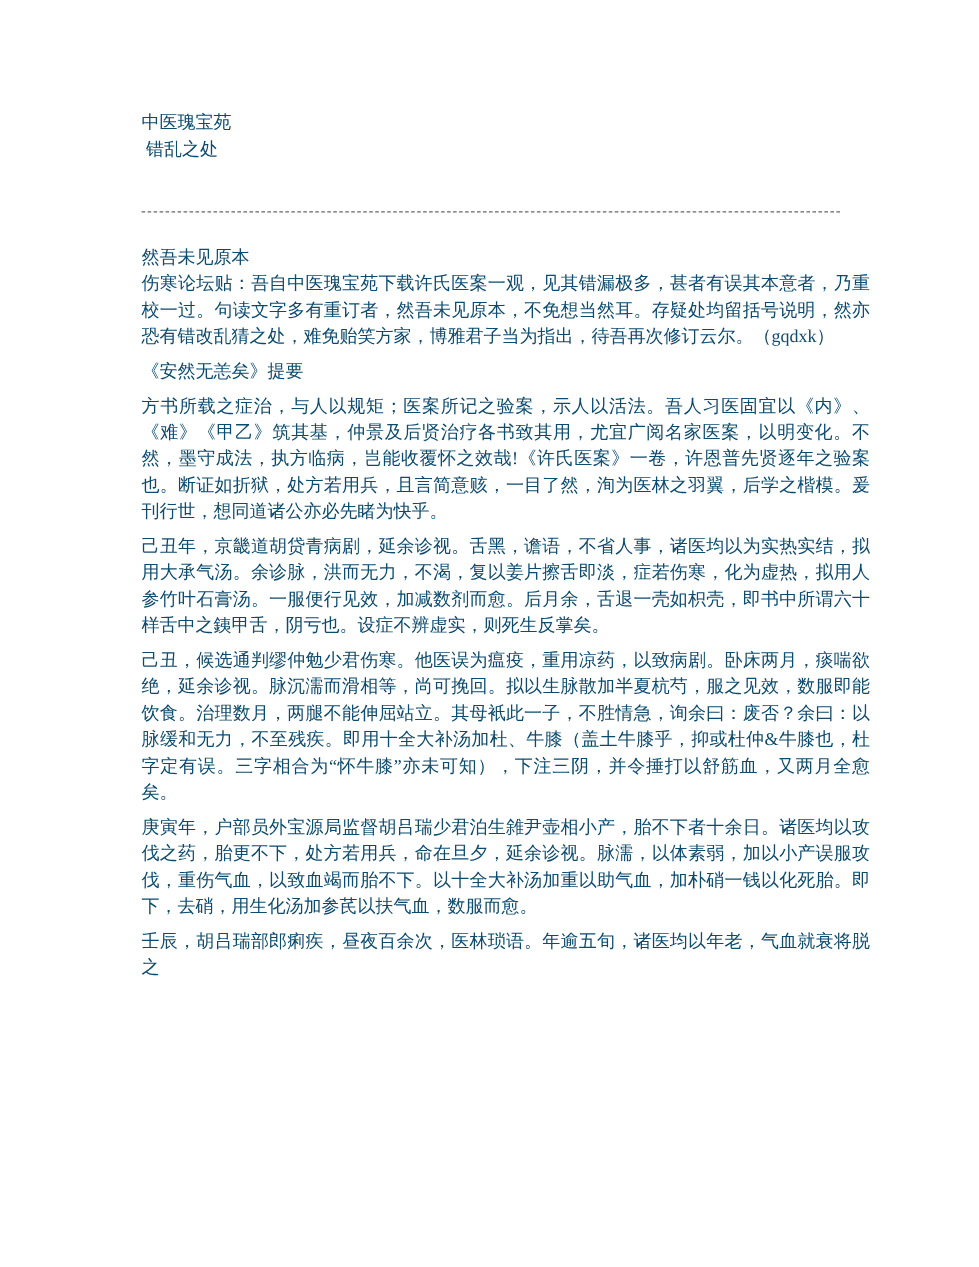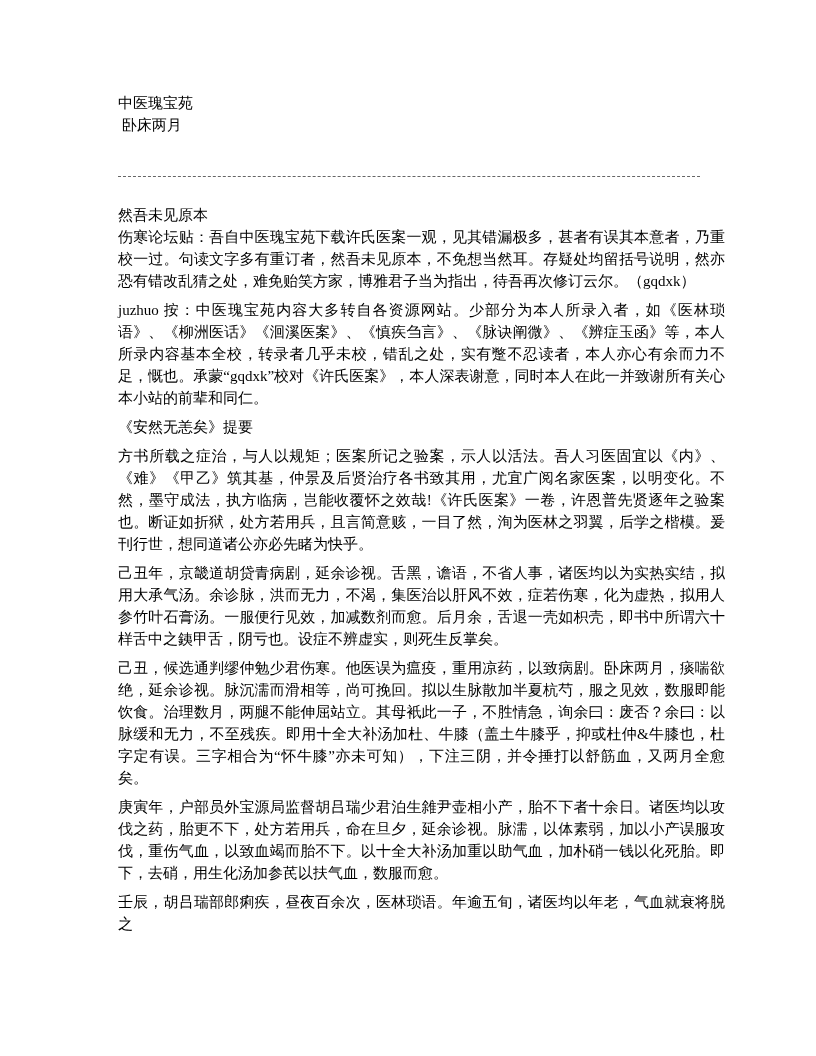--- a/index.html
+++ b/index.html
@@ -13,21 +13,21 @@
     overflow: hidden;
   }
   .page {
     box-sizing: border-box;
     width: 816px;
     height: 1056px;
     padding: 92px 91px 0 118px;
     font-family: "Liberation Serif", "DejaVu Serif", serif;
     font-size: 15px;
     line-height: 22px;
-    color: #000000;
+    color: #0c4a6e;
     background: #ffffff;
   }
   .line, .para, .heading {
     margin: 0;
     white-space: pre-wrap;
     text-align: justify;
     font-weight: normal;
     font-size: 15px;
   }
   .para {
@@ -43,31 +43,30 @@
     margin: 40px 0 27px 0;
   }
   .gap-small { height: 7px; }
 </style>
 </head>
 <body>
 
 <div class="page">
 
   <p class="line">中医瑰宝苑</p>
-  <p class="line"> 卧床两月</p>
+  <p class="line"> 错乱之处</p>
 
   <div class="sep"></div>
 
   <p class="heading">然吾未见原本</p>
   <p class="para">伤寒论坛贴：吾自中医瑰宝苑下载许氏医案一观，见其错漏极多，甚者有误其本意者，乃重校一过。句读文字多有重订者，然吾未见原本，不免想当然耳。存疑处均留括号说明，然亦恐有错改乱猜之处，难免贻笑方家，博雅君子当为指出，待吾再次修订云尔。（gqdxk）</p>
 
-  <p class="para">juzhuo 按：中医瑰宝苑内容大多转自各资源网站。少部分为本人所录入者，如《医林琐语》、《柳洲医话》《洄溪医案》、《慎疾刍言》、《脉诀阐微》、《辨症玉函》等，本人所录内容基本全校，转录者几乎未校，错乱之处，实有蹩不忍读者，本人亦心有余而力不足，慨也。承蒙“gqdxk”校对《许氏医案》，本人深表谢意，同时本人在此一并致谢所有关心本小站的前辈和同仁。</p>
 
   <p class="heading">《安然无恙矣》提要</p>
   <div class="gap-small"></div>
   <p class="para">方书所载之症治，与人以规矩；医案所记之验案，示人以活法。吾人习医固宜以《内》、《难》《甲乙》筑其基，仲景及后贤治疗各书致其用，尤宜广阅名家医案，以明变化。不然，墨守成法，执方临病，岂能收覆怀之效哉!《许氏医案》一卷，许恩普先贤逐年之验案也。断证如折狱，处方若用兵，且言简意赅，一目了然，洵为医林之羽翼，后学之楷模。爰刊行世，想同道诸公亦必先睹为快乎。</p>
 
-  <p class="para">己丑年，京畿道胡贷青病剧，延余诊视。舌黑，谵语，不省人事，诸医均以为实热实结，拟用大承气汤。余诊脉，洪而无力，不渴，集医治以肝风不效，症若伤寒，化为虚热，拟用人参竹叶石膏汤。一服便行见效，加减数剂而愈。后月余，舌退一壳如枳壳，即书中所谓六十样舌中之銕甲舌，阴亏也。设症不辨虚实，则死生反掌矣。</p>
+  <p class="para">己丑年，京畿道胡贷青病剧，延余诊视。舌黑，谵语，不省人事，诸医均以为实热实结，拟用大承气汤。余诊脉，洪而无力，不渴，复以姜片擦舌即淡，症若伤寒，化为虚热，拟用人参竹叶石膏汤。一服便行见效，加减数剂而愈。后月余，舌退一壳如枳壳，即书中所谓六十样舌中之銕甲舌，阴亏也。设症不辨虚实，则死生反掌矣。</p>
   <p class="para">己丑，候选通判缪仲勉少君伤寒。他医误为瘟疫，重用凉药，以致病剧。卧床两月，痰喘欲绝，延余诊视。脉沉濡而滑相等，尚可挽回。拟以生脉散加半夏杭芍，服之见效，数服即能饮食。治理数月，两腿不能伸屈站立。其母衹此一子，不胜情急，询余曰：废否？余曰：以脉缓和无力，不至残疾。即用十全大补汤加杜、牛膝（盖土牛膝乎，抑或杜仲&amp;牛膝也，杜字定有误。三字相合为“怀牛膝”亦未可知），下注三阴，并令捶打以舒筋血，又两月全愈矣。</p>
   <p class="para">庚寅年，户部员外宝源局监督胡吕瑞少君泊生雓尹壶相小产，胎不下者十余日。诸医均以攻伐之药，胎更不下，处方若用兵，命在旦夕，延余诊视。脉濡，以体素弱，加以小产误服攻伐，重伤气血，以致血竭而胎不下。以十全大补汤加重以助气血，加朴硝一钱以化死胎。即下，去硝，用生化汤加参芪以扶气血，数服而愈。</p>
   <p class="para">壬辰，胡吕瑞部郎痢疾，昼夜百余次，医林琐语。年逾五旬，诸医均以年老，气血就衰将脱之</p>
 
 </div>
 
 </body></html>

